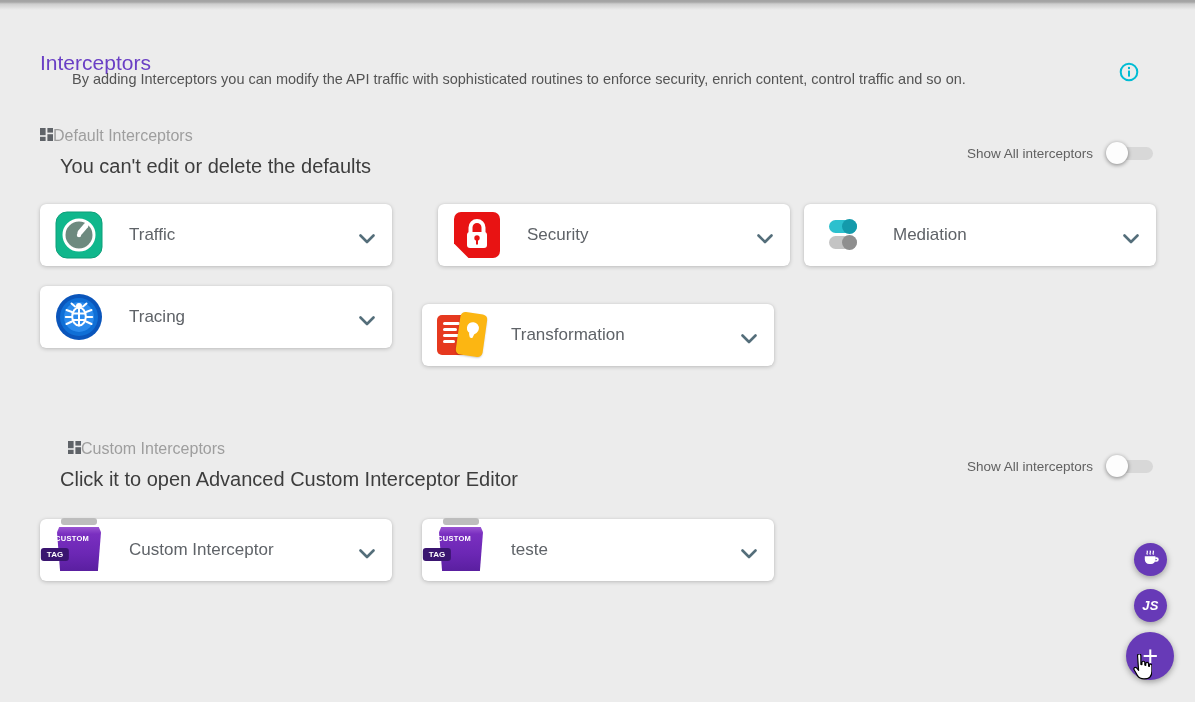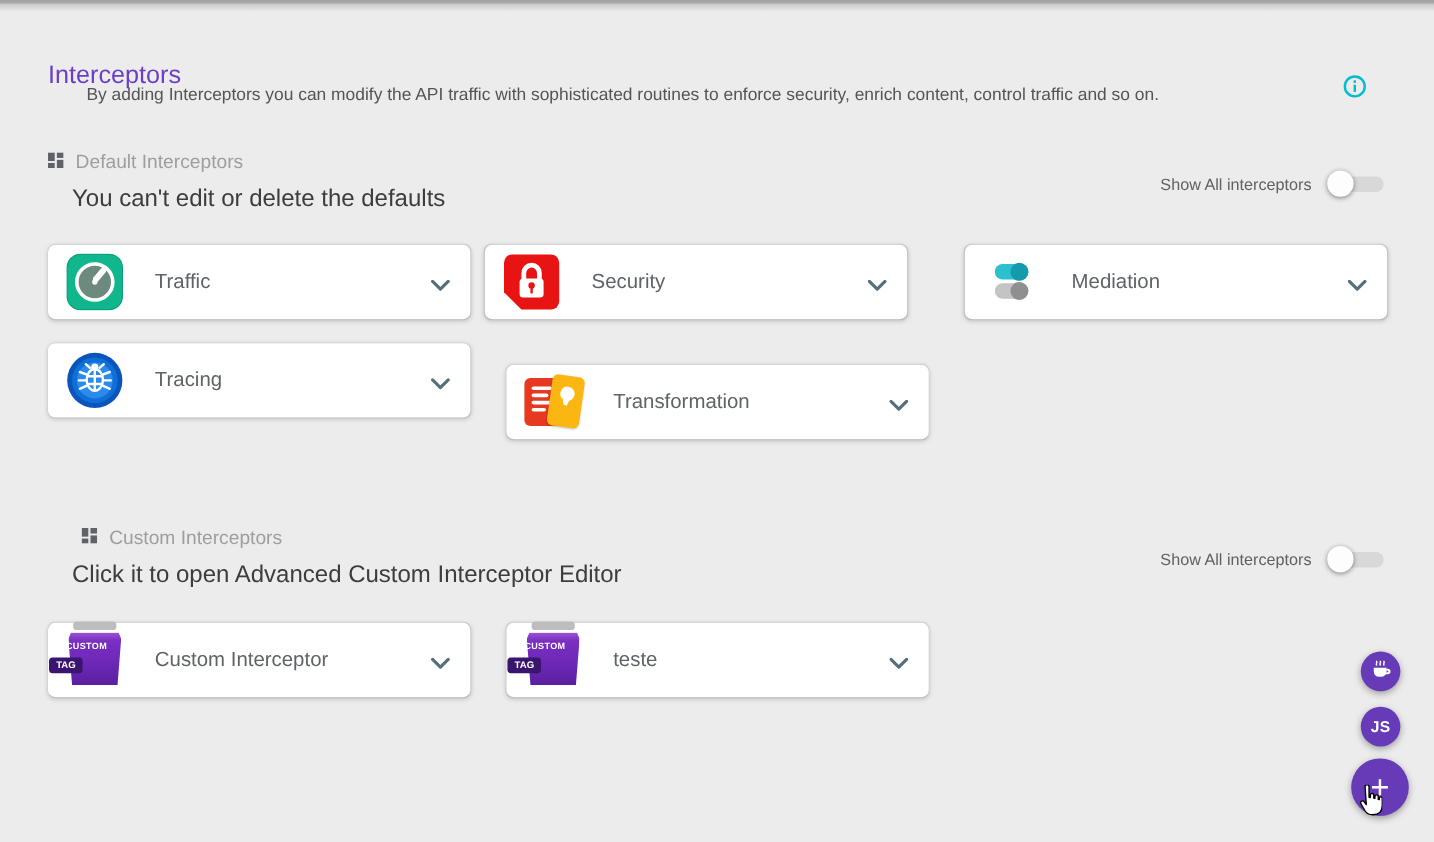--- a/index.html
+++ b/index.html
@@ -17,21 +17,21 @@
     position:absolute;left:40px;top:37px;
     font-size:21px;color:#6a3fc5;font-weight:400;
   }
   .page-desc{
     position:absolute;left:40px;top:71px;
     font-size:14.5px;color:#545454;margin-left:32px;
   }
   .info-btn{position:absolute;left:1119px;top:62px;width:20px;height:20px;cursor:pointer;}
 
   .sec-head{
-    position:absolute;left:40px;display:flex;align-items:center;gap:10px;
+    position:absolute;left:40px;display:flex;align-items:center;gap:0;
     font-size:16px;color:#9e9e9e;
   }
   #sec1-head{top:127px;} #sec2-head{top:440px;padding-left:28px;}
   .sec-sub{
     position:absolute;left:60px;font-size:20px;color:#3d3d3d;
   }
   #sec1-sub{top:155px;} #sec2-sub{top:468px;}
 
   .toggle-row{
     position:absolute;right:39px;display:flex;align-items:center;gap:13px;
@@ -41,21 +41,21 @@
   .switch{position:relative;width:50px;height:24px;cursor:pointer;}
   .switch .track{position:absolute;left:11px;top:6px;width:36px;height:13px;border-radius:7px;background:#d8d8d8;}
   .switch .knob{position:absolute;left:0;top:1px;width:22px;height:22px;border-radius:50%;background:#fdfdfd;box-shadow:0 1px 4px rgba(0,0,0,.45);}
 
   .card{
     position:absolute;width:352px;height:62px;background:#fff;border-radius:6px;
     box-shadow:0 1px 4px rgba(0,0,0,.2),0 0 1px rgba(0,0,0,.12);
     display:flex;align-items:center;padding-left:15px;box-sizing:border-box;cursor:pointer;
   }
   #card-traffic{left:40px;top:204px;}
-  #card-security{left:404px;top:204px;}
+  #card-security{left:438px;top:204px;}
   #card-mediation{left:804px;top:204px;}
   #card-tracing{left:40px;top:286px;}
   #card-transformation{left:422px;top:304px;}
   #card-custom{left:40px;top:519px;}
   #card-teste{left:422px;top:519px;}
   .card .ttl{margin-left:26px;font-size:17px;color:#5f6368;}
   .card .chev{position:absolute;right:17px;top:26px;}
 
   .cicon{width:48px;height:48px;position:relative;flex:0 0 48px;}
 
@@ -83,21 +83,21 @@
     background:linear-gradient(180deg,#9a55d2 0%,#7a2fc0 16%,#6b27b4 62%,#5a1fa0 100%);
     clip-path:polygon(5% 0,95% 0,100% 12%,93% 100%,7% 100%,0 12%);
   }
   .ctag-top{position:absolute;left:0;top:8px;width:100%;text-align:center;font-size:7.5px;font-weight:bold;color:#fff;letter-spacing:.3px;}
   .ctag-tag{position:absolute;left:50%;top:22px;transform:translateX(-50%);background:#3a1570;border-radius:3px;padding:2px 6px;font-size:8px;font-weight:bold;color:#fff;}
 
   
   .fab{
     position:absolute;border-radius:50%;background:#673ab7;color:#fff;
     display:flex;align-items:center;justify-content:center;
-    box-shadow:0 2px 6px rgba(0,0,0,.35);cursor:pointer;
+    box-shadow:0 2px 6px rgba(0,0,0,.35);cursor:pointer;font-style:italic;
   }
   #fab-coffee{left:1134px;top:543px;width:33px;height:33px;}
   #fab-js{left:1134px;top:589px;width:33px;height:33px;font-weight:bold;font-size:13px;letter-spacing:.3px;}
   #fab-add{left:1126px;top:632px;width:48px;height:48px;font-size:27px;font-weight:300;}
   .cursor{position:absolute;left:1131px;top:654px;z-index:10;}
 </style>
 </head>
 <body>
 
 <div class="top-shadow"></div>

